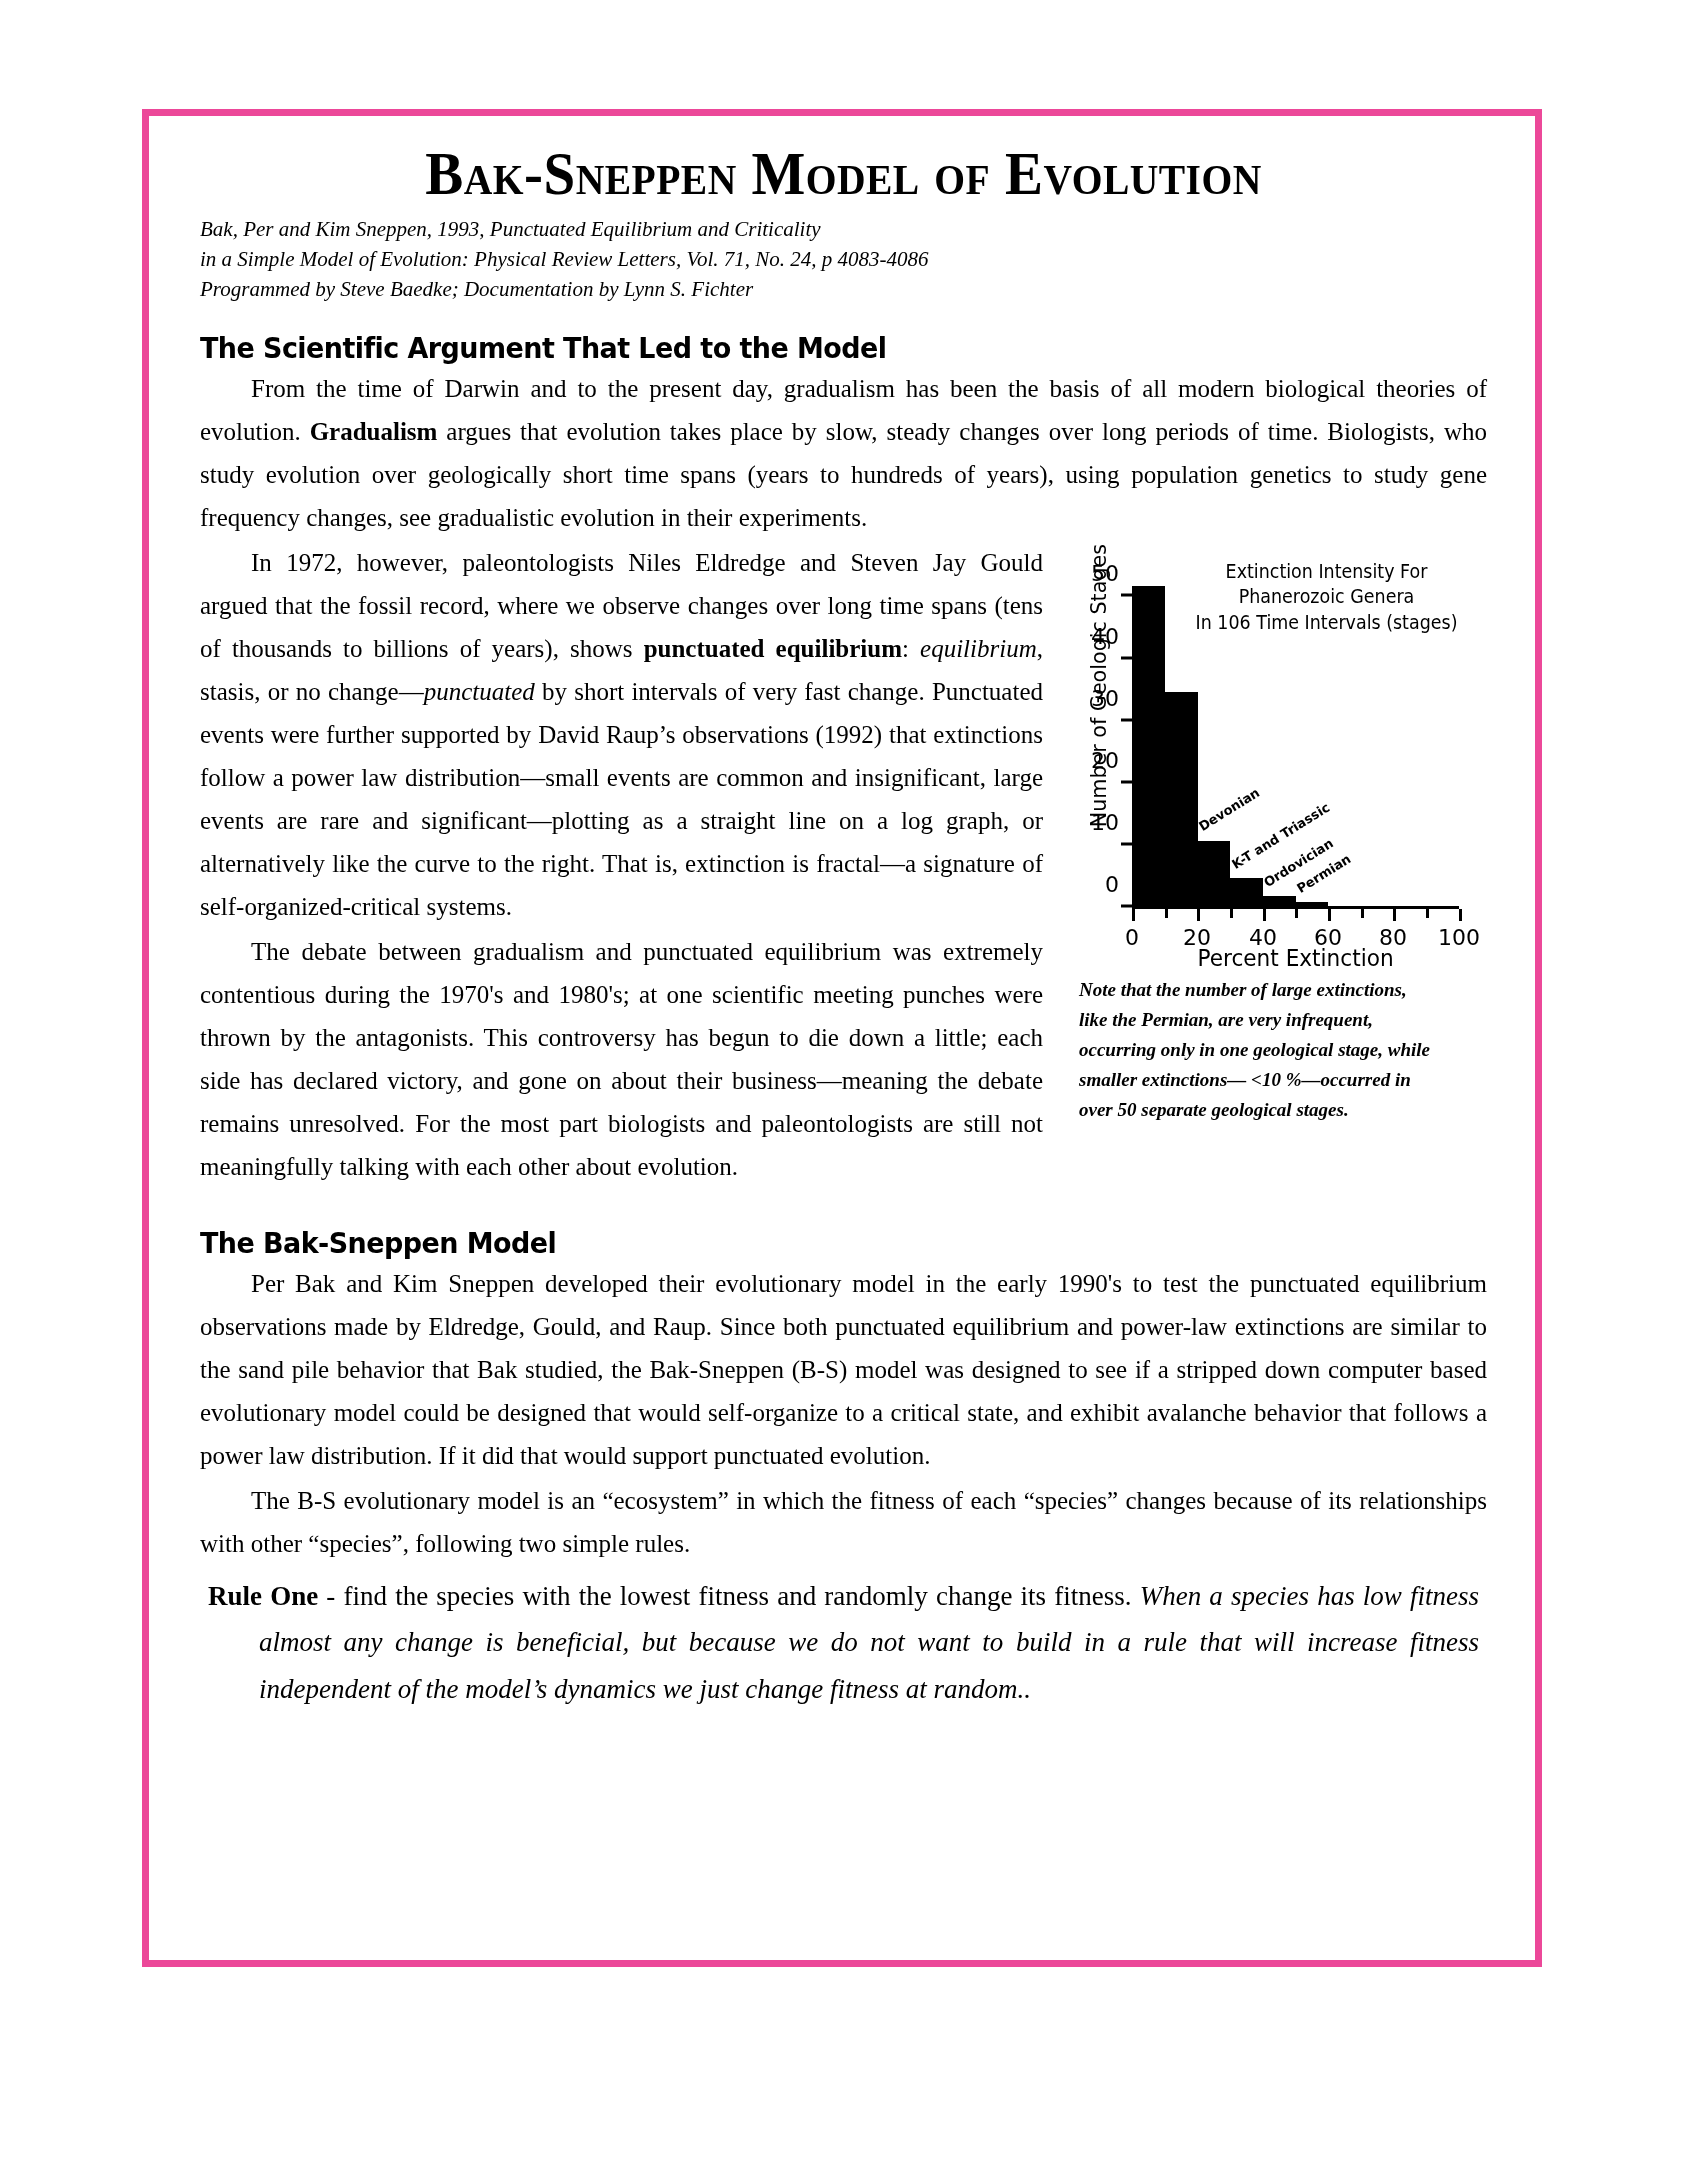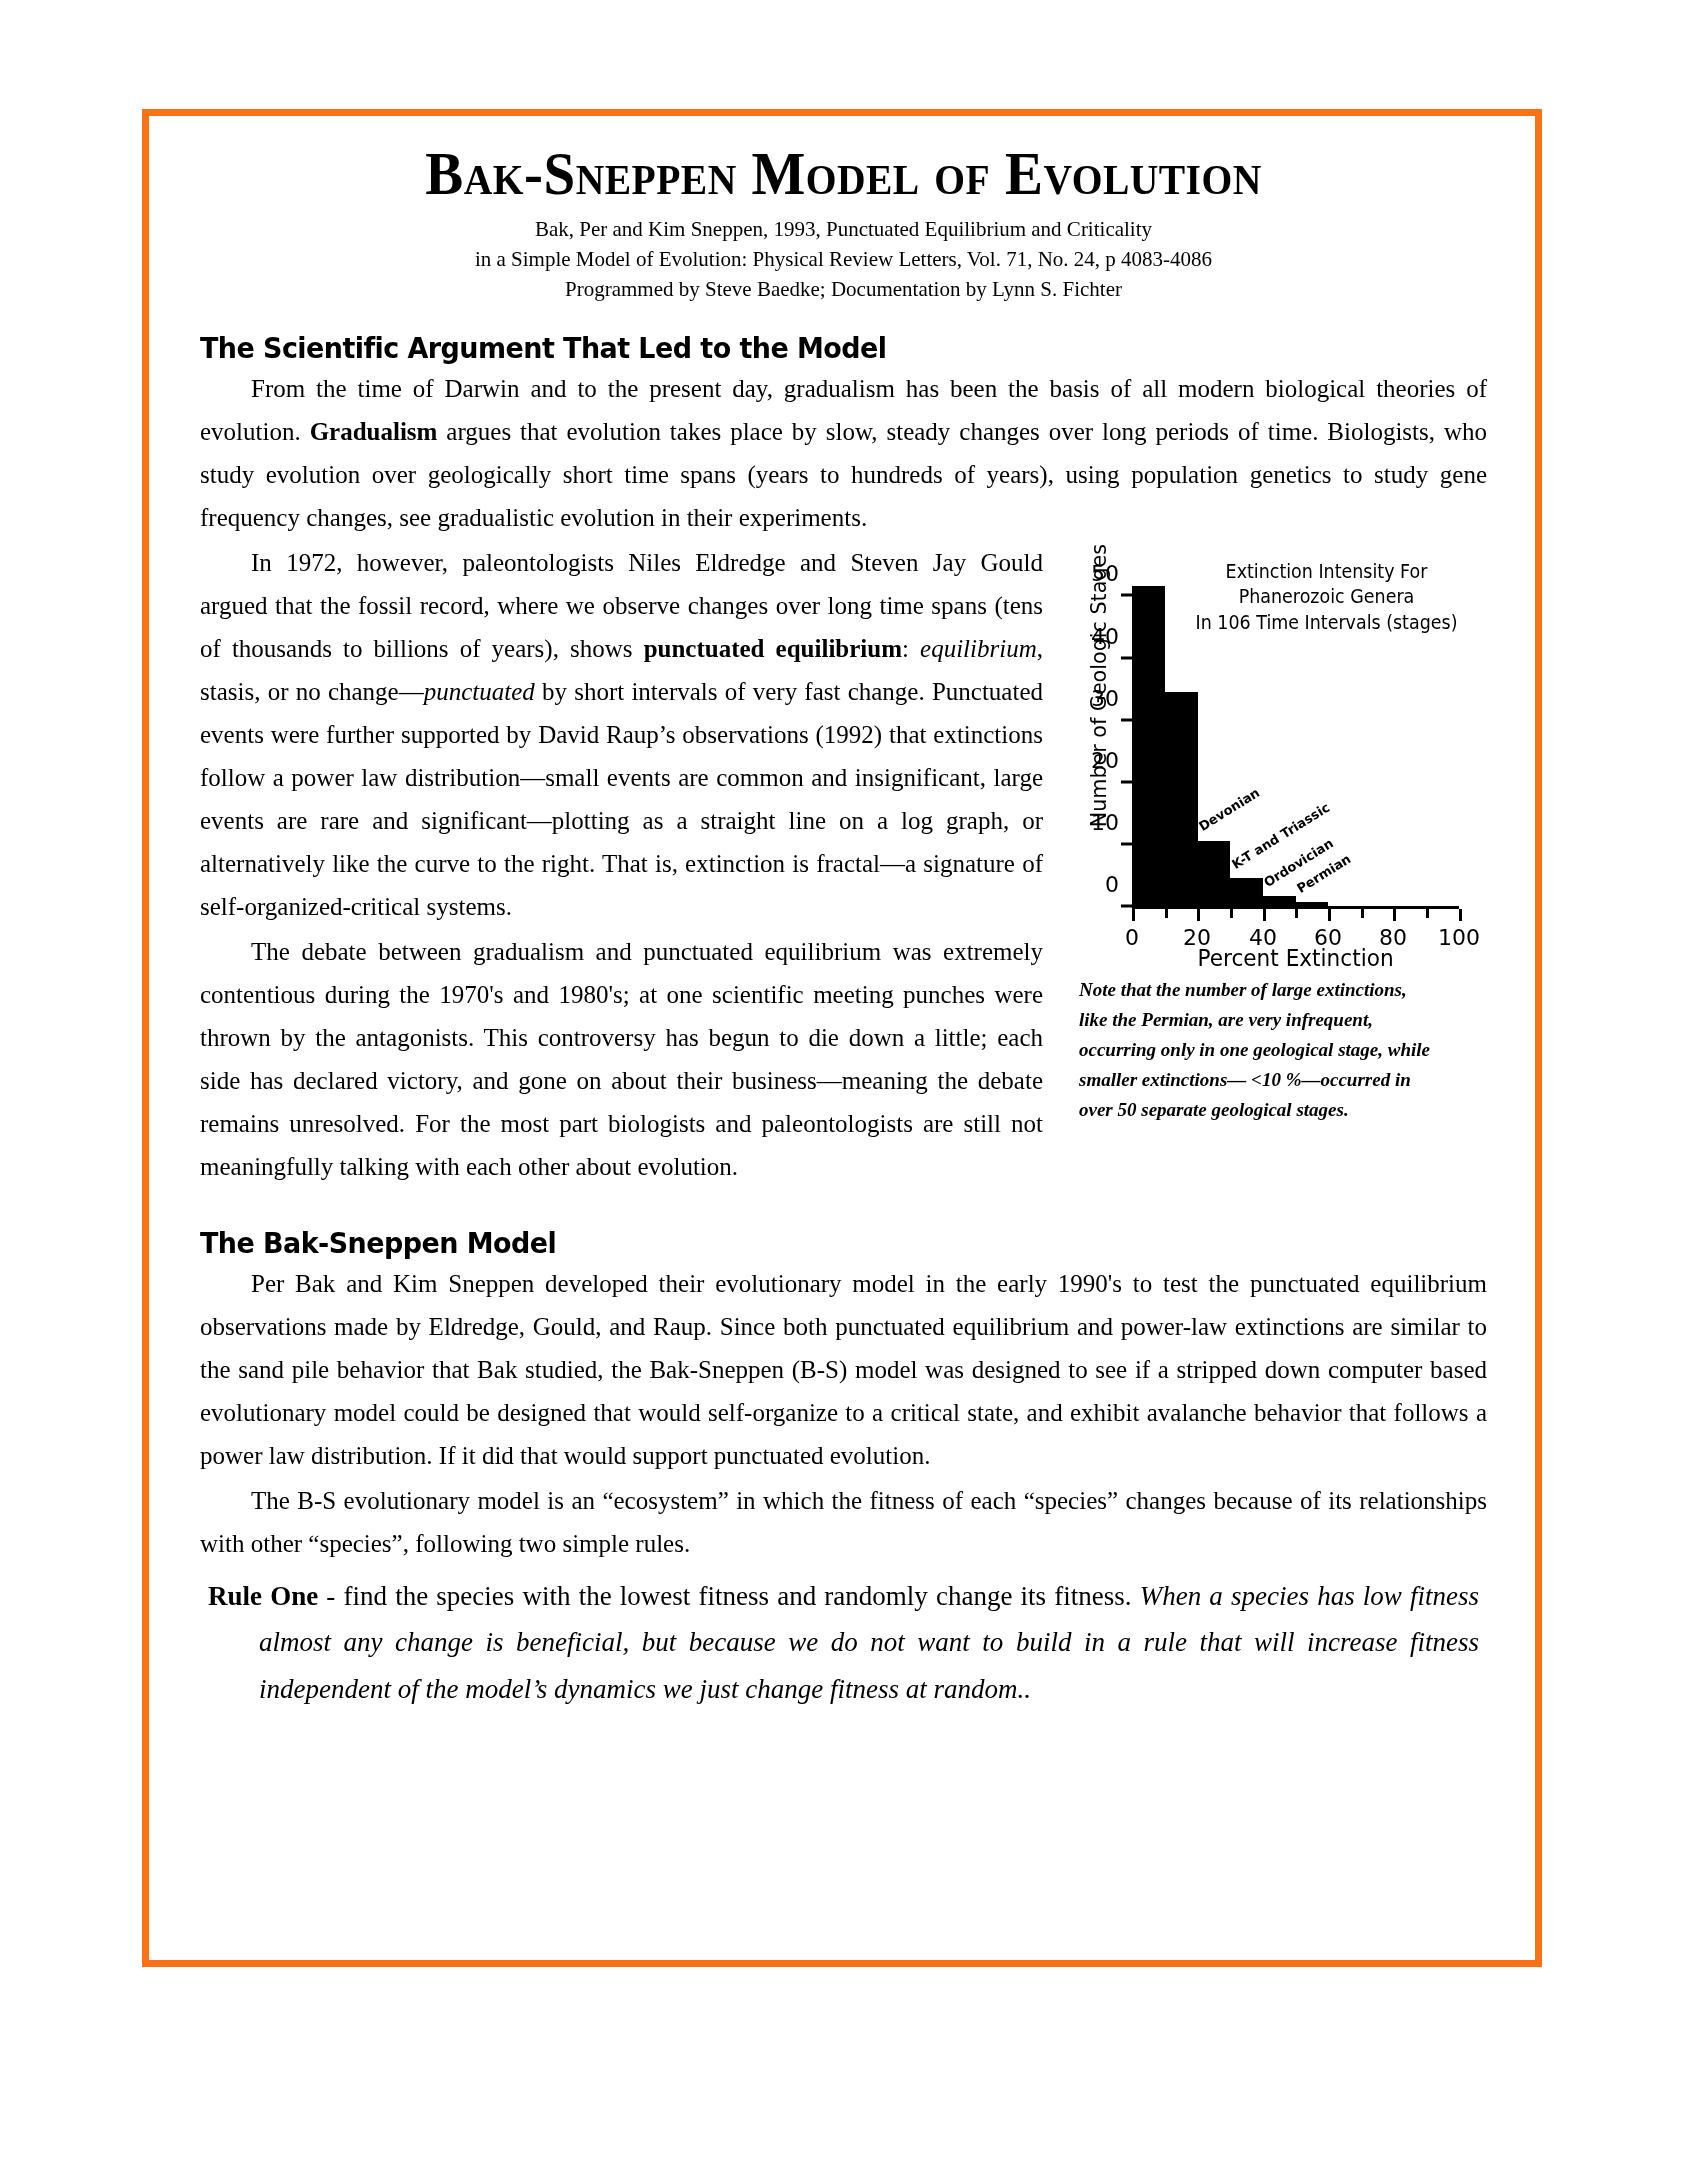--- a/index.html
+++ b/index.html
@@ -16,21 +16,21 @@
     overflow: hidden;
   }
 
   
   #page-frame {
     position: absolute;
     left: 142px;
     top: 109px;
     width: 1400px;
     height: 1858px;
-    border: 7px solid #f97316;
+    border: 7px solid #ec4899;
     box-sizing: border-box;
     background: #ffffff;
   }
 
   #content {
     position: absolute;
     left: 51px;
     top: 18px;
     width: 1287px;
   }
@@ -43,24 +43,24 @@
     font-size: 62px;
     letter-spacing: 0.5px;
     line-height: 1.02;
     margin: 8px 0 2px 0;
     transform: scaleX(0.92);
     font-variant: small-caps;
     white-space: nowrap;
   }
 
   .citation-line {
-    text-align: center;
     font-size: 21px;
     line-height: 1.42;
     font-family: "Liberation Serif", serif;
+    font-style: italic;
   }
   #citation-block { margin-top: 10px; margin-bottom: 26px; }
 
   
   .section-heading {
     font-family: "DejaVu Sans", sans-serif;
     font-weight: bold;
     font-size: 29px;
     letter-spacing: -0.6px;
     transform: scaleX(0.93);

